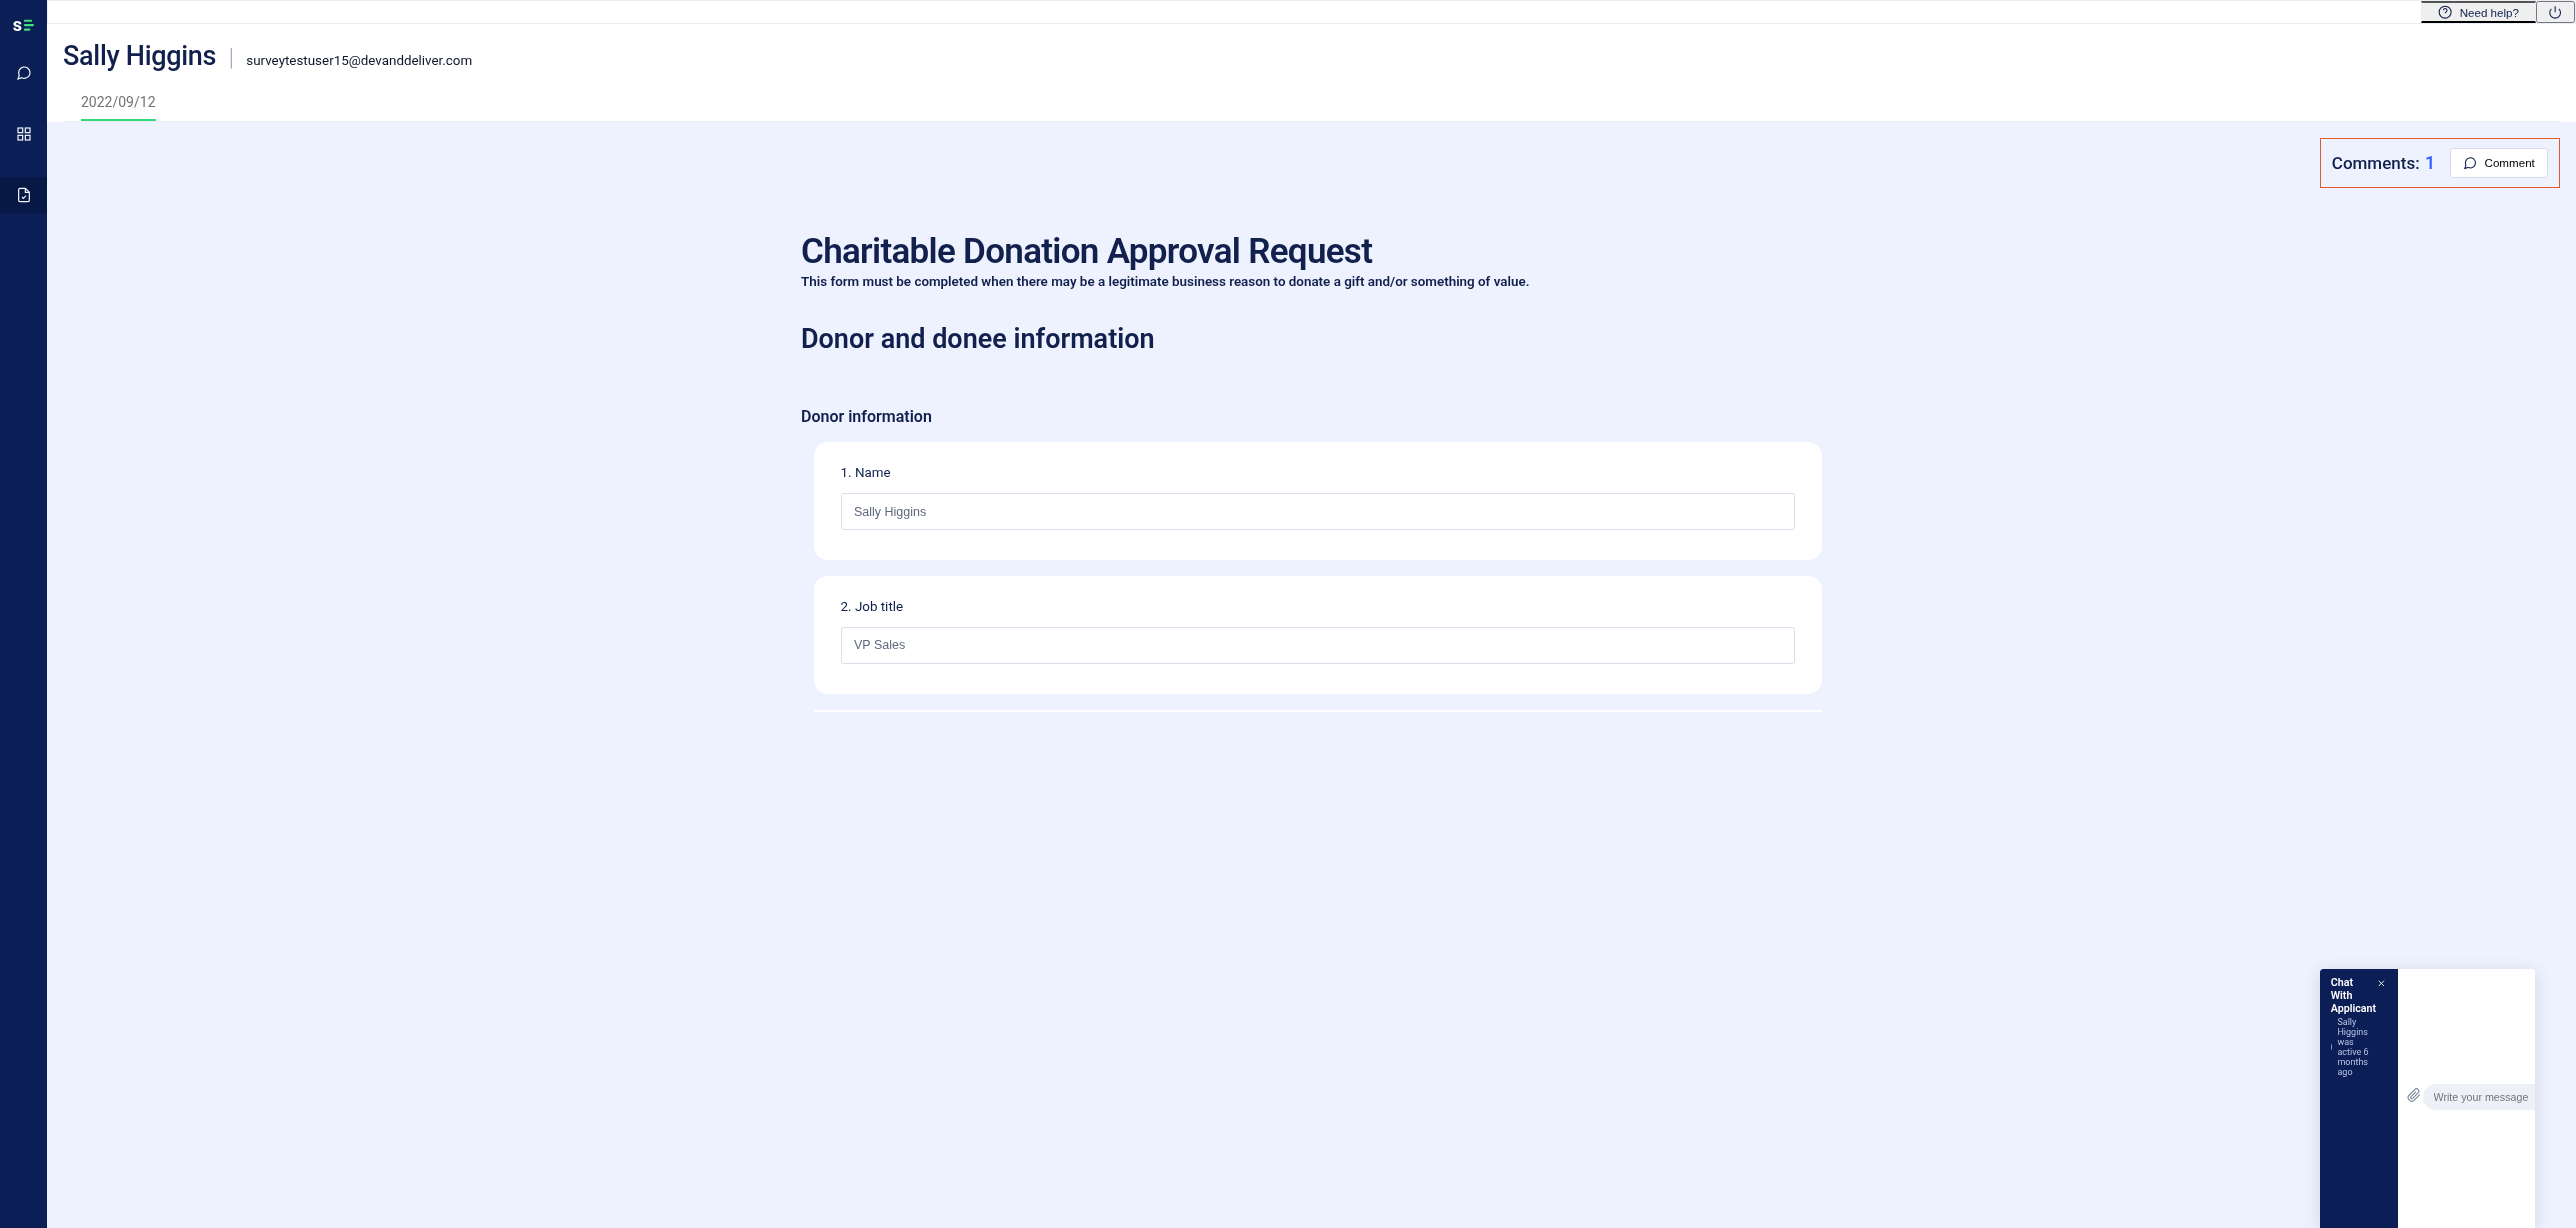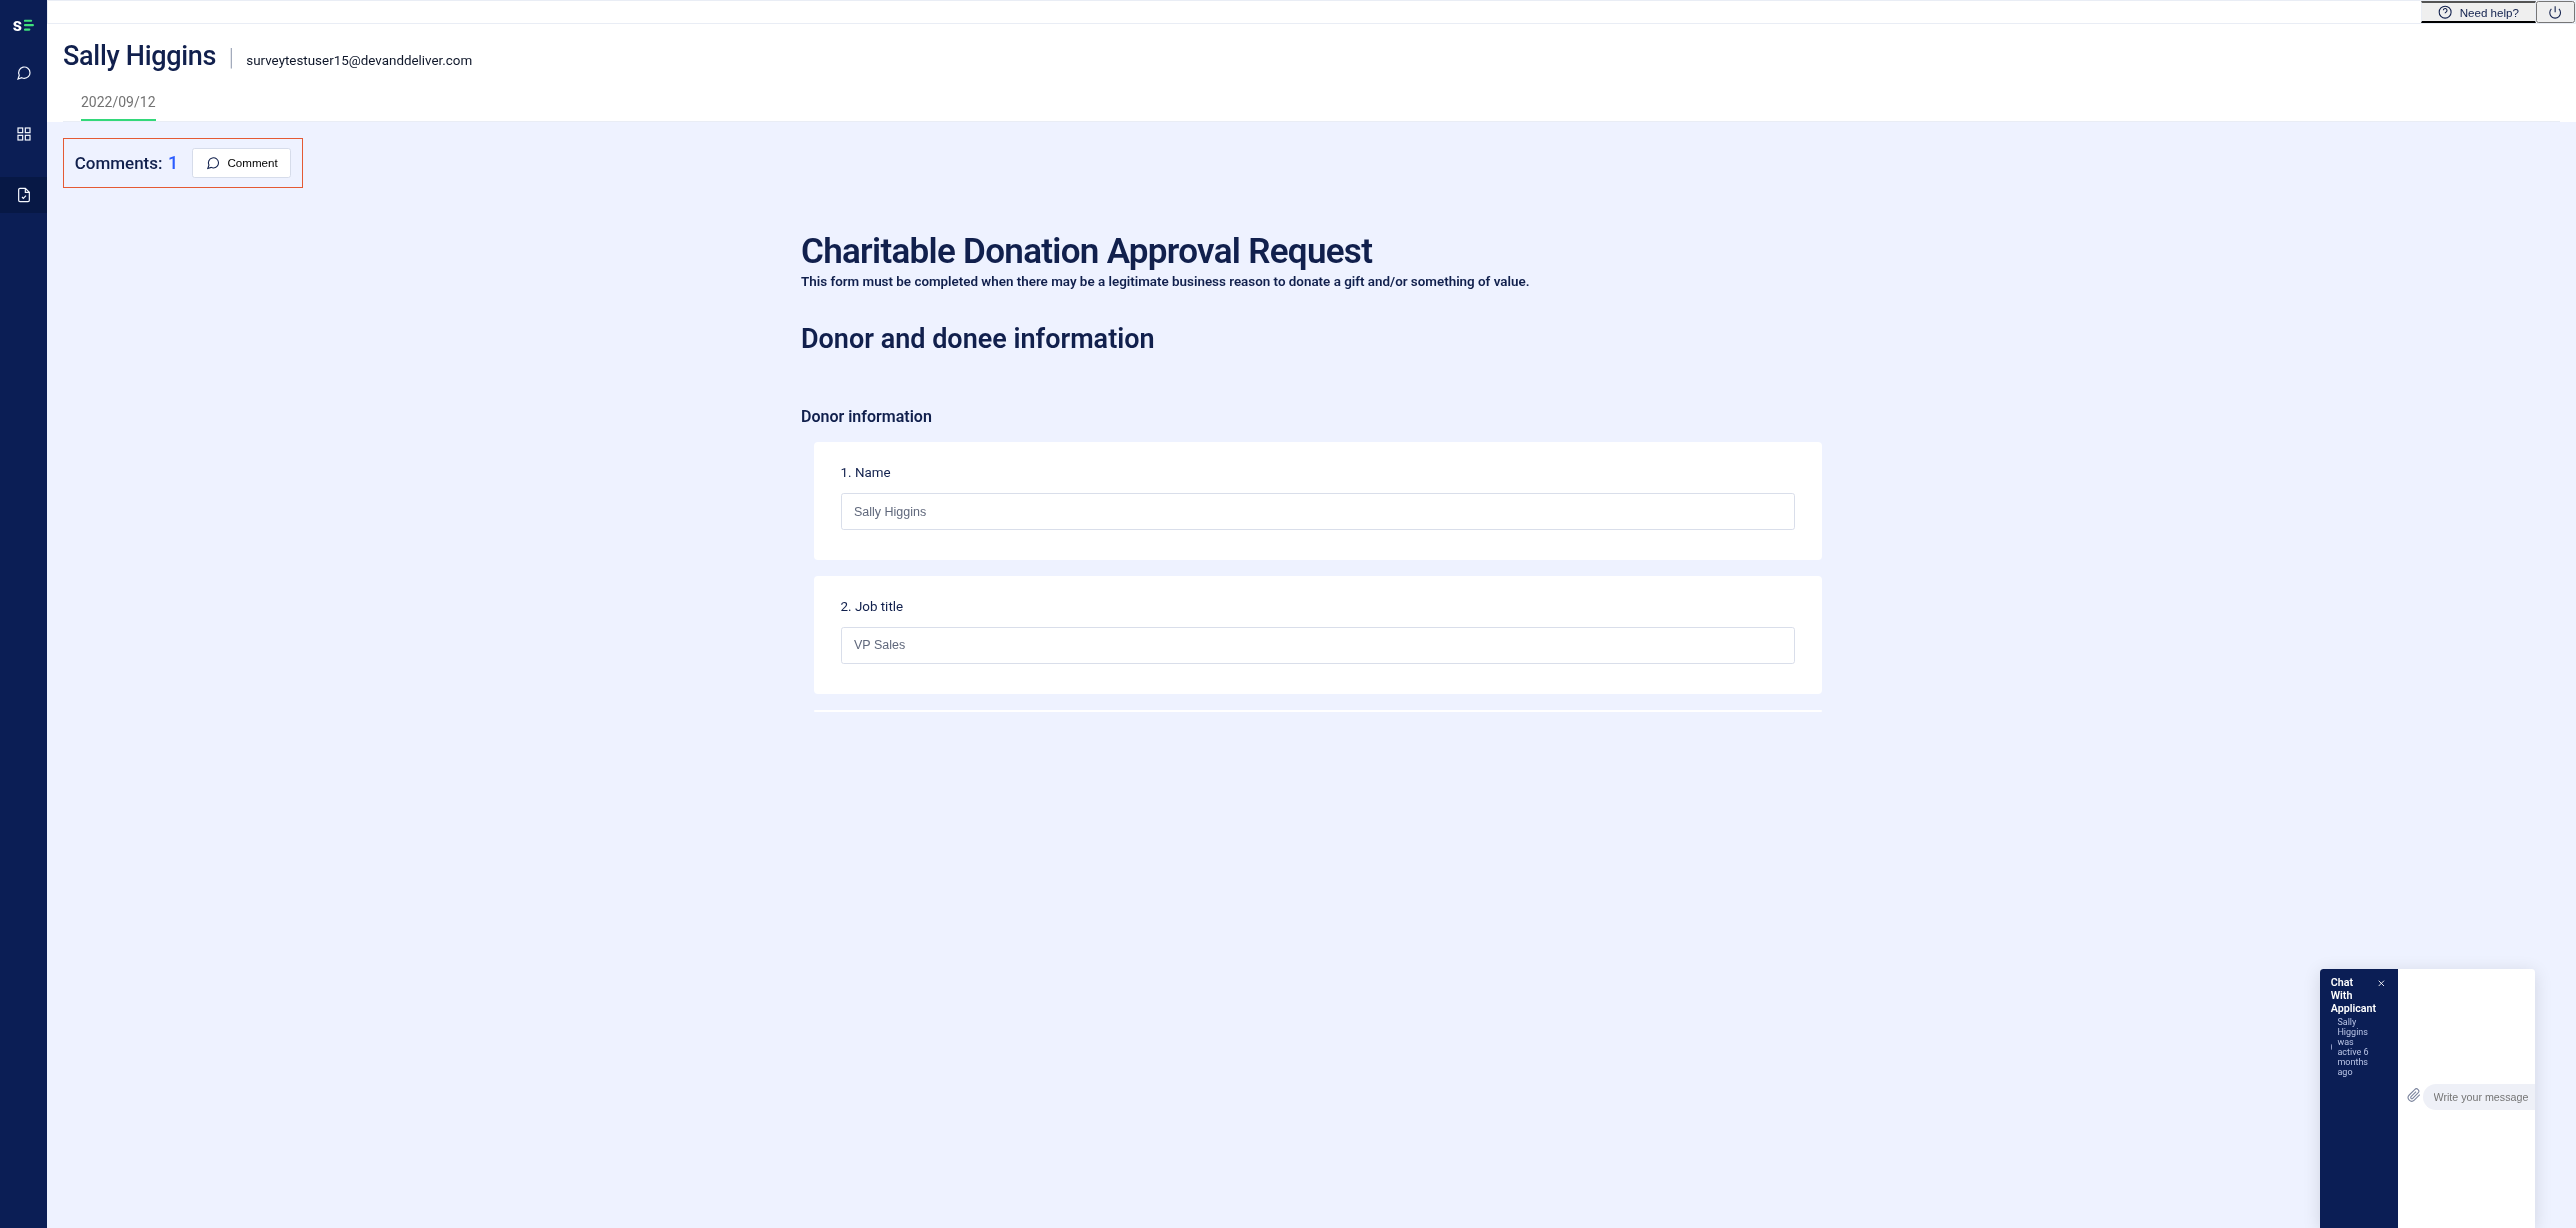--- a/index.html
+++ b/index.html
@@ -18,31 +18,31 @@
     .power { width:39px; height:100%; display:flex; align-items:center; justify-content:center; }
     .header { padding:16px 16px 0 16px; }
     .header-title { display:flex; align-items:baseline; gap:12.5px; }
     .header-title h1 { font-size:27px; font-weight:500; color:#11204d; letter-spacing:-0.3px; }
     .header-title .divider { color:#9aa2b5; font-size:23px; font-weight:300; }
     .header-title a { color:#0f172a; font-size:13.4px; text-decoration:none; }
     .tabs { margin-top:12.5px; display:flex; gap:21.5px; padding-left:18px; border-bottom:0.9px solid #e9edf5; }
     .tab { padding:9px 0; font-size:14px; color:#737373; border-bottom:2.7px solid transparent; }
     .tab.active { border-bottom-color:#33d87a; }
     .content-wrap { flex:1; overflow:auto; background:#eef2ff; position:relative; }
-    .comments-row { display:flex; justify-content:flex-start; padding:16px 16px 7.2px 16px; }
+    .comments-row { display:flex; justify-content:flex-end; padding:16px 16px 7.2px 16px; }
     .comments-box { display:flex; align-items:center; gap:14.3px; border:1.8px solid #e45a34; padding:9px 10.7px; }
     .comments-box .label { font-size:17px; font-weight:500; color:#11204d; }
     .comments-box .count { color:#2a5bff; font-size:18px; font-weight:500; }
     .btn-comment { display:flex; align-items:center; gap:7.2px; border:0.9px solid #d6dcea; background:#fff; padding:7.2px 12.5px; border-radius:2.7px; font-size:11.6px; }
     .page { max-width:1199px; margin:0 auto; padding:36px 89px 54px 89px; }
     .page h2 { font-size:35px; font-weight:600; color:#11204d; letter-spacing:-0.7px; }
     .page .subtitle { margin-top:2px; font-size:13.4px; font-weight:600; color:#11204d; }
     .section-title { margin-top:34px; font-size:27px; font-weight:600; color:#11204d; }
     .subsection { margin-top:52px; font-size:16px; font-weight:600; color:#11204d; }
-    .card { background:#fff; border-radius:4px; padding:23px 27px 30px 27px; margin-top:16px; margin-left:12.5px; }
+    .card { background:#fff; border-radius:14px; padding:23px 27px 30px 27px; margin-top:16px; margin-left:12.5px; }
     .qlabel { font-size:13.4px; color:#11204d; margin-bottom:12.5px; }
     .field { width:100%; border:0.9px solid #d9deea; border-radius:2.7px; padding:10.7px 12.5px; font-size:12.5px; color:#60687c; background:#fff; }
     .chat { position:fixed; right:41px; bottom:0; width:215px; background:#fff; box-shadow:0 3.6px 18px rgba(0,0,0,.12); display:flex; flex-direction:row; border-radius:3.6px 3.6px 0 0; overflow:hidden; }
     .chat-header { background:#0b1e55; color:#fff; padding:7.2px 10.7px; display:flex; align-items:flex-start; justify-content:space-between; }
     .chat-header .title { font-size:10.7px; font-weight:600; }
     .chat-header .status { display:flex; align-items:center; gap:5.4px; font-size:9px; color:#b9c4e6; margin-top:1.8px; }
     .chat-header .status::before { content:''; width:5.4px; height:5.4px; border-radius:50%; background:#8d98c2; display:inline-block; }
     .chat-body { height:259px; }
     .chat-input { display:flex; align-items:center; gap:2px; padding:7.2px 9px 10.7px 9px; }
     .chat-input input { flex:1; border:none; background:#eef0f7; border-radius:14.3px; padding:7.2px 10.7px; font-size:10.7px; color:#5a647e; outline:none; }

